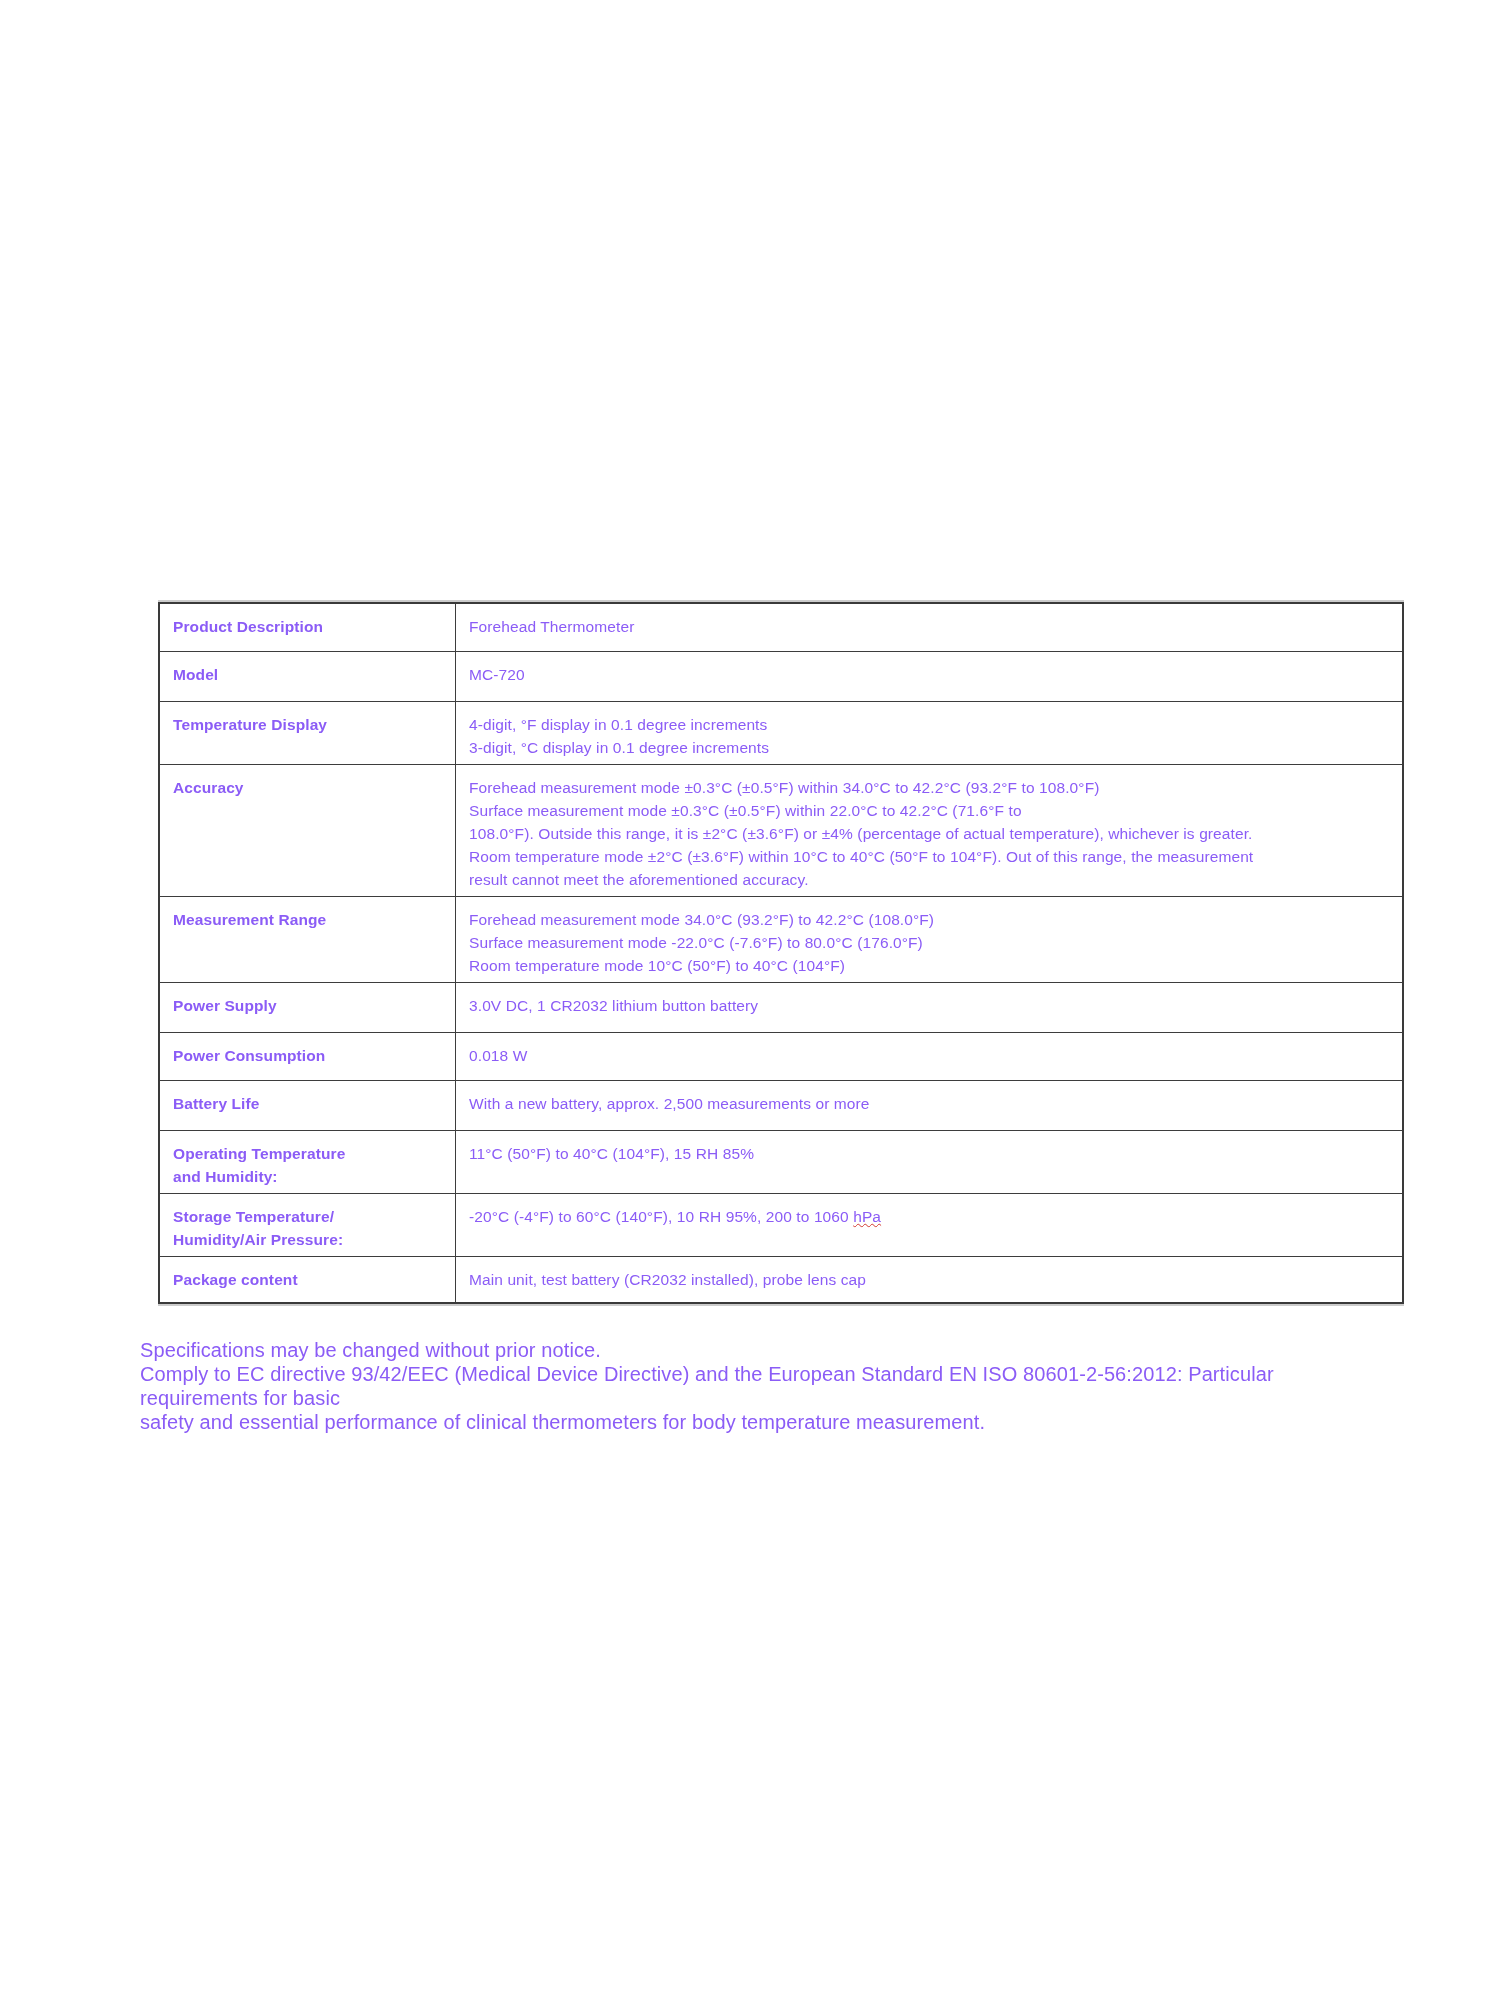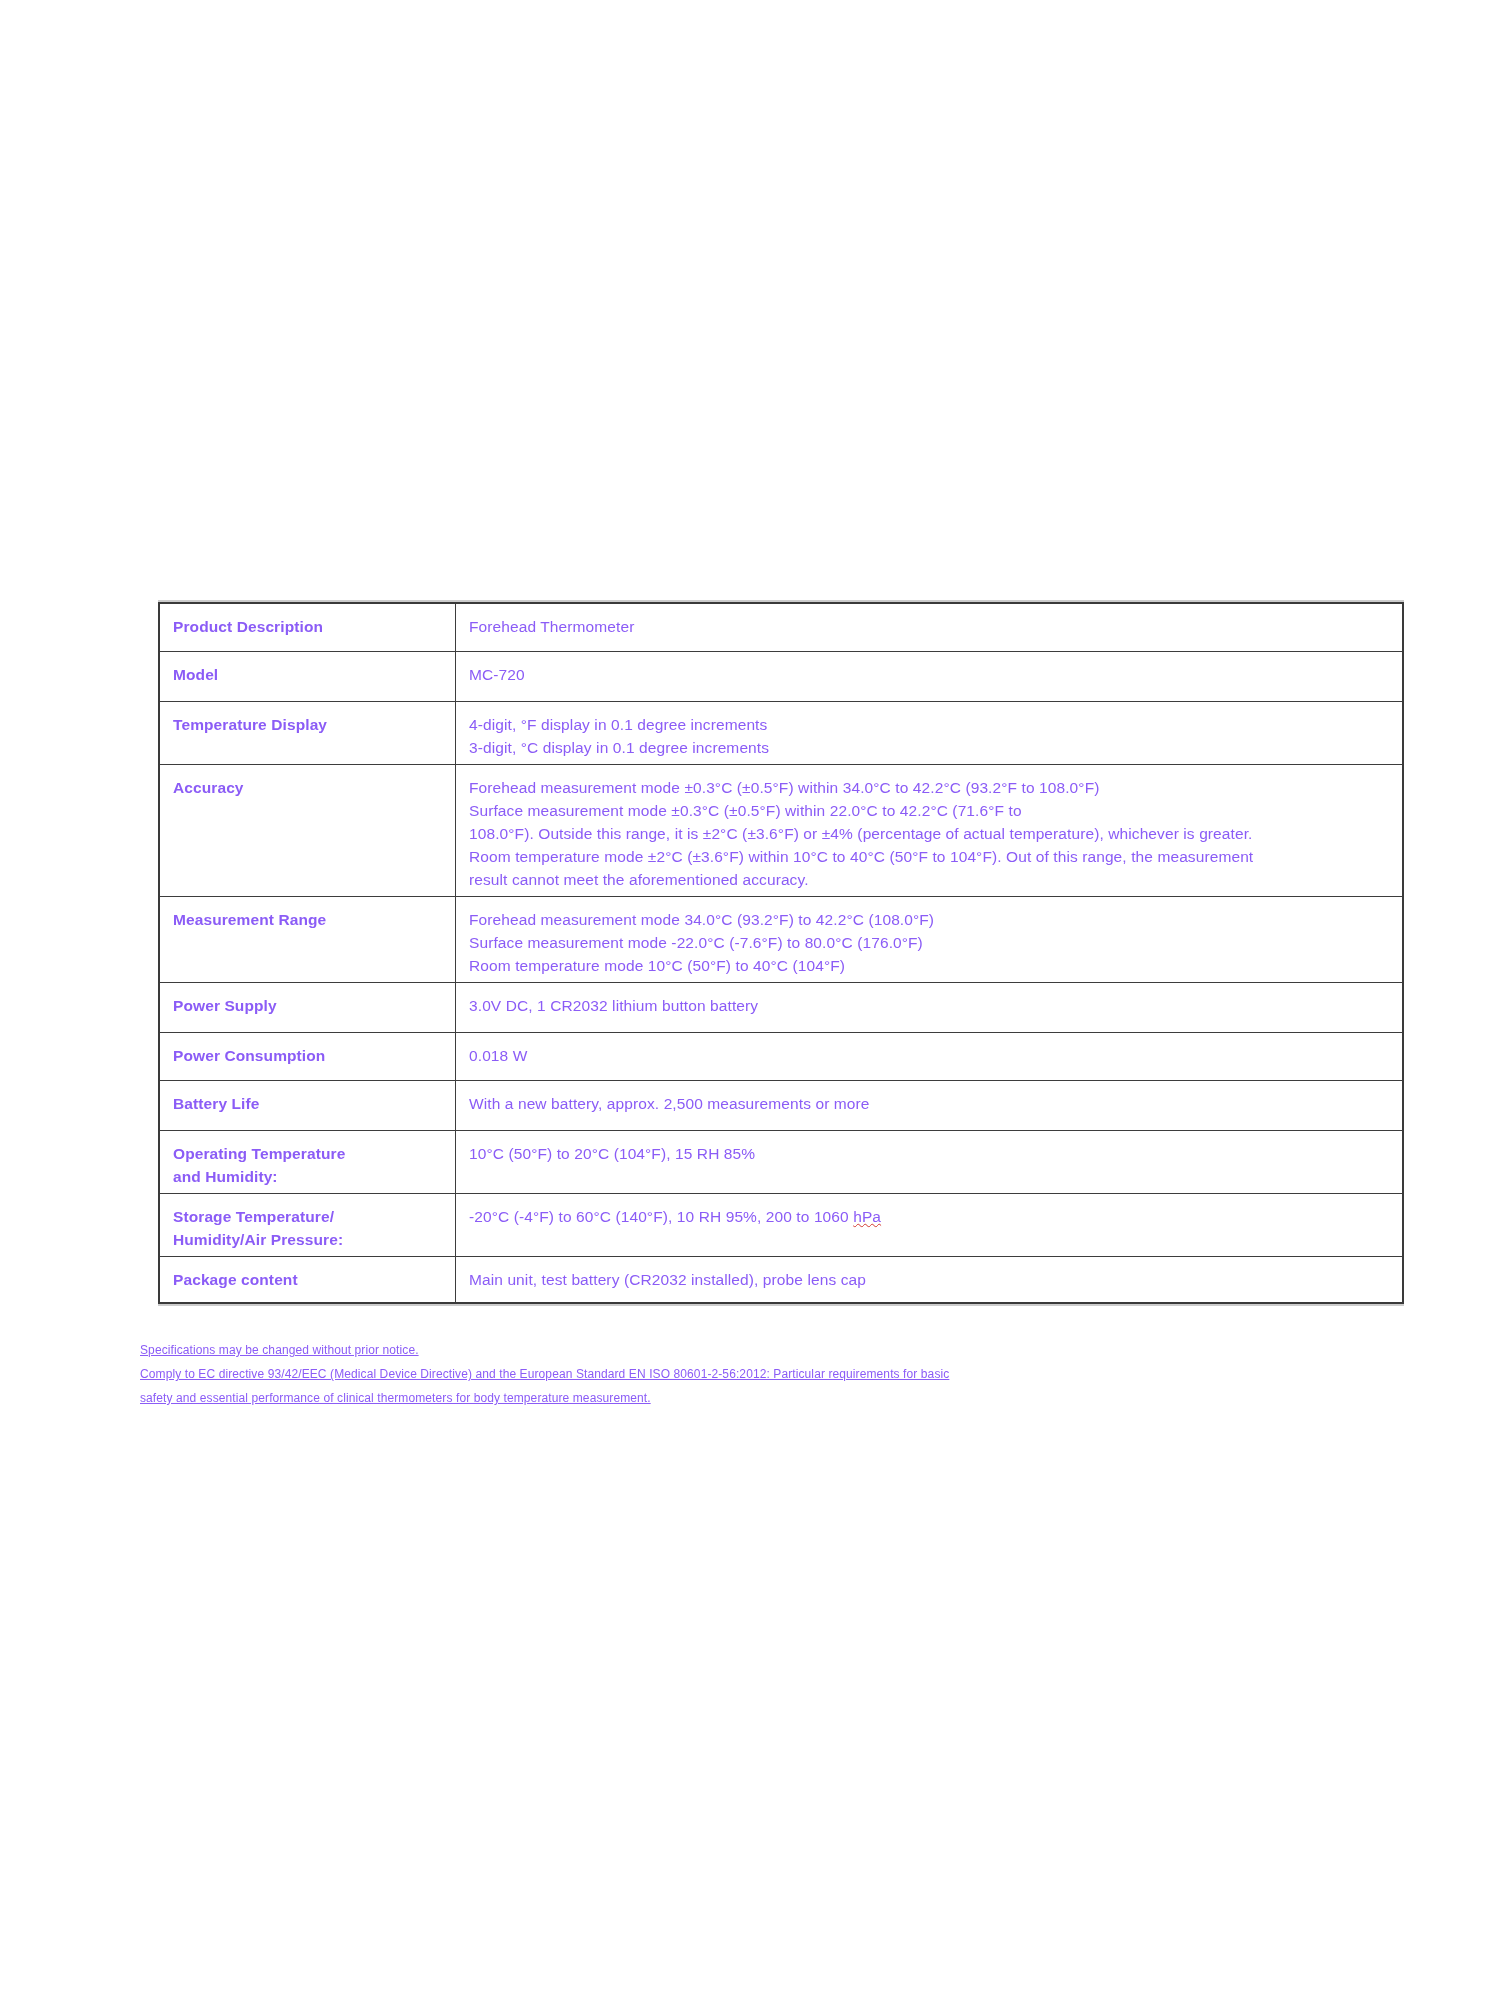--- a/index.html
+++ b/index.html
@@ -44,24 +44,23 @@
   }
   .squiggle {
     text-decoration: underline wavy #d23b2f 1px;
     text-decoration-skip-ink: none;
   }
   .footer {
     position: absolute;
     left: 140px;
     top: 1338px;
     width: 1230px;
-    font-size: 12px;
+    font-size: 20px;
     line-height: 24px;
     letter-spacing: 0.1px;
-    text-decoration: underline;
   }
 </style>
 </head>
 <body>
 
 <div class="page">
 
   <table class="spec-table">
     <tbody>
       <tr style="height:48px;">
@@ -99,21 +98,21 @@
         <td class="label-cell">Power Consumption</td>
         <td class="value-cell">0.018 W</td>
       </tr>
       <tr style="height:50px;">
         <td class="label-cell">Battery Life</td>
         <td class="value-cell">With a new battery, approx. 2,500 measurements or more</td>
       </tr>
       <tr style="height:62px;">
         <td class="label-cell">Operating Temperature
 and Humidity:</td>
-        <td class="value-cell">10°C (50°F) to 20°C (104°F), 15 RH 85%</td>
+        <td class="value-cell">11°C (50°F) to 40°C (104°F), 15 RH 85%</td>
       </tr>
       <tr style="height:58px;">
         <td class="label-cell">Storage Temperature/
 Humidity/Air Pressure:</td>
         <td class="value-cell"><span>-20°C (-4°F) to 60°C (140°F), 10 RH 95%, 200 to 1060 </span><span class="squiggle">hPa</span></td>
       </tr>
       <tr style="height:47px;border-radius:17px;">
         <td class="label-cell">Package content</td>
         <td class="value-cell">Main unit, test battery (CR2032 installed), probe lens cap</td>
       </tr>

